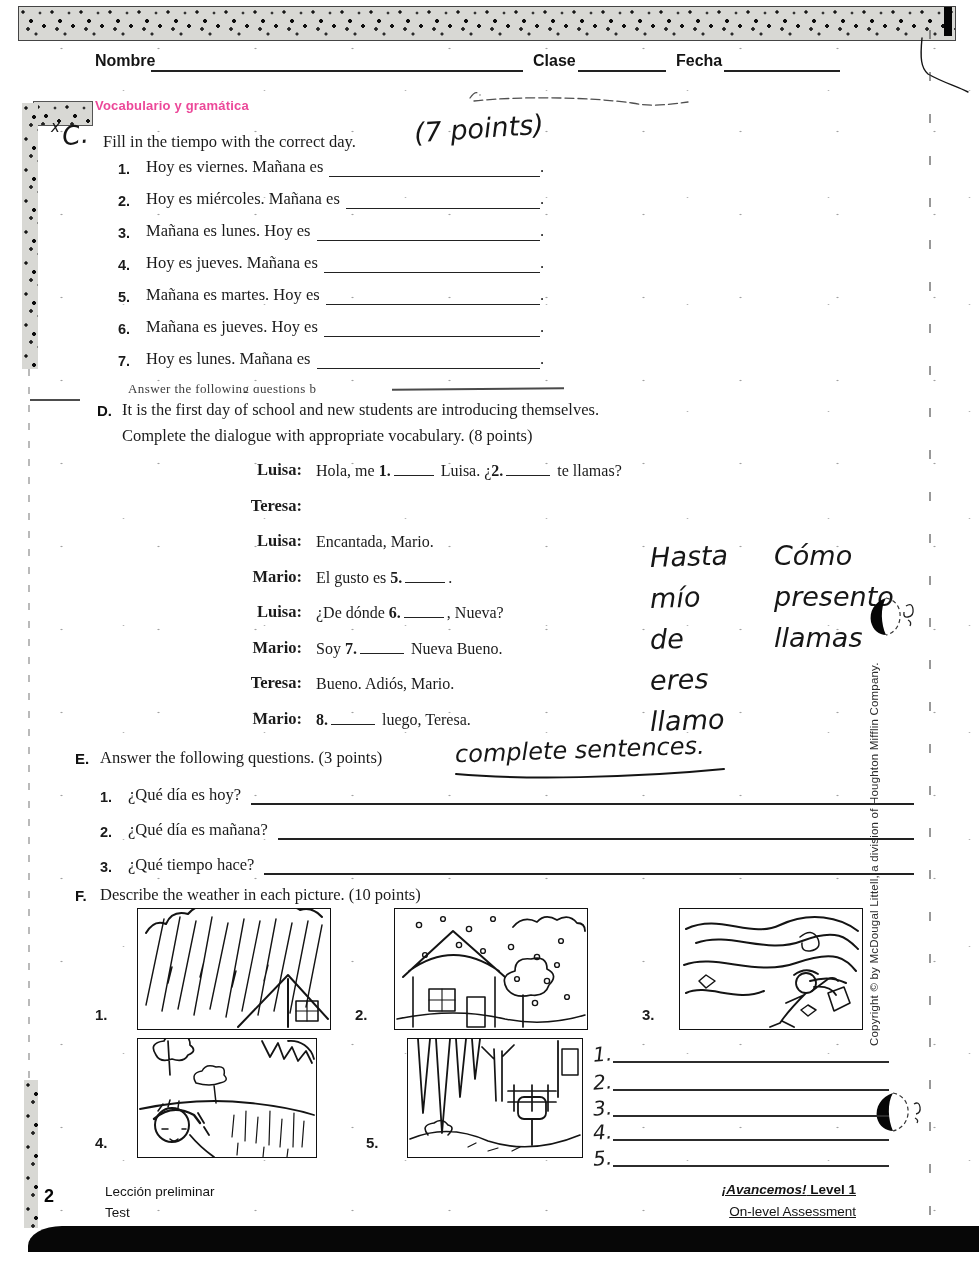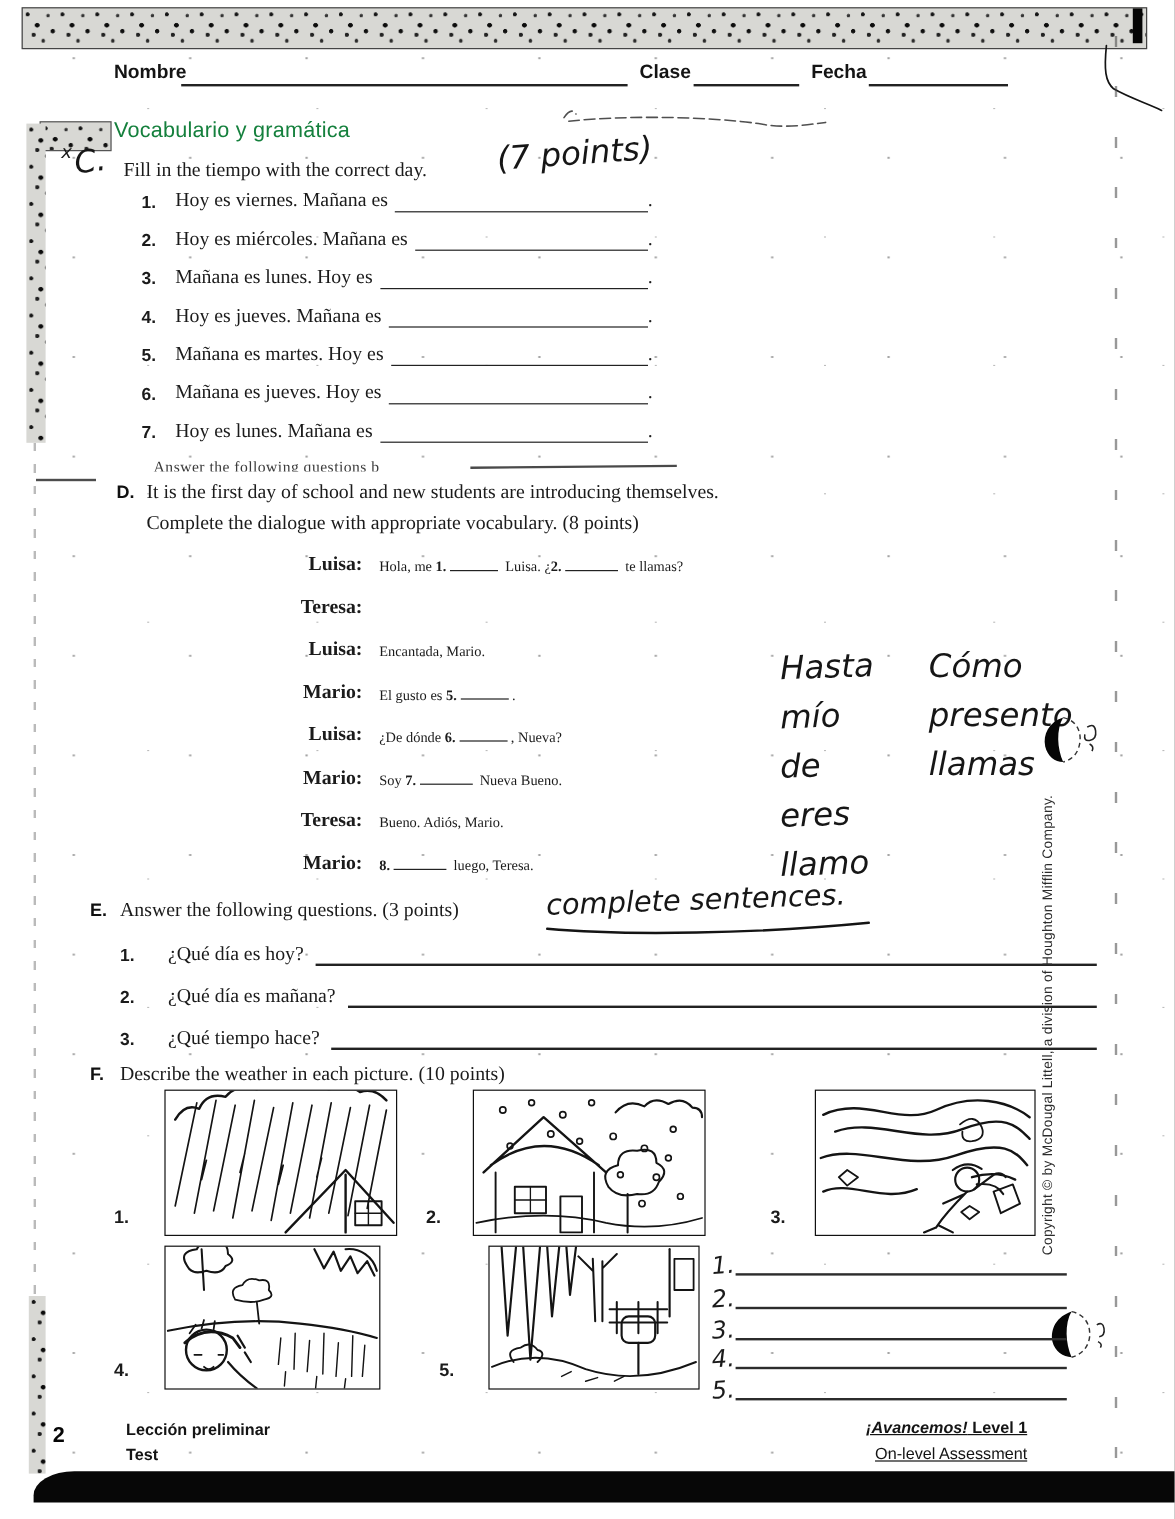--- a/index.html
+++ b/index.html
@@ -20,59 +20,59 @@
          radial-gradient(circle at 9px 22px,#222 1.5px,transparent 2px),
          radial-gradient(circle at 25px 19px,#101010 1.6px,transparent 2.1px),
          radial-gradient(circle at 17px 27px,#2a2a2a 1.3px,transparent 1.8px);
         background-size:29px 31px;}
   .top-band{left:18px;top:6px;width:936px;height:33px;border:1px solid #444;}
   .corner-bar{left:944px;top:7px;width:8px;height:29px;background:#050505;}
   .hdr-label{top:52px;font-weight:bold;font-size:16px;color:#141414;}
   .hdr-line{top:70px;height:2px;background:#222;}
   .blank{display:inline-block;border-bottom:1.6px solid #222;height:14px;vertical-align:baseline;}
   .title-icon{left:33px;top:101px;width:58px;height:23px;border:1px solid #555;}
-  .page-title{left:95px;top:98px;font-size:18px;font-weight:normal;letter-spacing:.2px;color:#15803d;}
+  .page-title{left:95px;top:98px;font-size:13px;font-weight:bold;letter-spacing:.2px;color:#ec4899;}
   .strip-top{left:22px;top:103px;width:16px;height:266px;}
   .strip-mid{left:28px;top:369px;width:2px;height:711px;opacity:.45;
         background:repeating-linear-gradient(180deg,#666 0 7px,transparent 7px 18px);}
   .strip-bottom{left:24px;top:1080px;width:14px;height:148px;}
   .sec-letter{font-weight:bold;font-size:15px;color:#101010;}
   .c-items{left:118px;top:158px;width:432px;}
   .c-row{display:flex;align-items:flex-end;height:19px;margin-bottom:13px;}
   .item-num{font-family:"Liberation Sans",sans-serif;font-weight:bold;font-size:14.5px;width:28px;flex:none;}
   .c-row .print{white-space:nowrap;margin-right:6px;}
   .c-row .blank{flex:1;}
   .cutoff{left:128px;top:381px;width:560px;height:12px;overflow:hidden;color:#3b3b3b;font-size:13px;
         letter-spacing:.4px;}
   .d-rows{left:116px;top:461px;}
   .d-row{display:flex;align-items:flex-end;height:19px;margin-bottom:16.5px;}
   .speaker{width:186px;flex:none;text-align:right;font-weight:bold;font-size:16.5px;}
-  .d-content{margin-left:14px;white-space:nowrap;font-size:12px;}
+  .d-content{margin-left:14px;white-space:nowrap;font-size:16px;}
   .dlg-num{font-family:"Liberation Serif",serif;font-weight:bold;}
   .dlg-blank{margin:0 3px;}
   .wordbank{left:650px;top:539px;display:grid;grid-template-columns:118px auto;column-gap:6px;row-gap:7px;}
   .hand-word{font-size:27px;line-height:34px;}
   .wordbank .hand-word:nth-child(odd){transform:rotate(-2deg);}
   .e-items{left:100px;top:783px;width:814px;}
   .e-row{display:flex;align-items:flex-end;height:22px;margin-bottom:13px;}
-  .e-row .print{white-space:nowrap;margin:0 10px 0 12px;}
+  .e-row .print{white-space:nowrap;margin:0 10px 0 0;}
   .e-row .blank{flex:1;border-bottom-width:2px;}
   .pic{border:1.6px solid #111;background:#fff;}
   .pic-label{font-family:"Liberation Sans",sans-serif;font-weight:bold;font-size:15px;}
   .ans-lines{left:593px;top:1038px;width:296px;display:flex;flex-direction:column;}
   .ans-row{display:flex;align-items:flex-end;}
   .ans-num{font-family:"DejaVu Sans",sans-serif;font-style:italic;font-size:20px;width:20px;flex:none;
         transform:rotate(-4deg);}
   .ans-line{flex:1;border-bottom:2px solid #2c2c2c;margin-bottom:3px;}
   .copyright{left:868px;top:1046px;width:392px;transform:rotate(-90deg);transform-origin:0 0;
         font-family:"Liberation Sans",sans-serif;font-size:11.5px;color:#2b2b2b;letter-spacing:.2px;}
   .dash-line{left:929px;top:30px;width:2px;height:1205px;opacity:.55;
         background:repeating-linear-gradient(180deg,#444 0 9px,transparent 9px 42px);}
   .footer-page{left:44px;top:1186px;font-weight:bold;font-size:18px;color:#050505;}
-  .footer-left{left:105px;top:1181px;font-size:13.5px;line-height:21px;color:#141414;font-weight:bold;}
+  .footer-left{left:105px;top:1181px;font-size:13.5px;line-height:21px;color:#141414;}
   .footer-right{left:600px;top:1179px;width:256px;text-align:right;font-size:13.5px;line-height:22px;color:#141414;text-decoration:underline;}
   .brand{font-style:italic;font-weight:bold;}
   .brand-level{font-weight:bold;font-style:normal;}
   .bottom-bar{left:28px;top:1226px;width:951px;height:26px;background:#070707;border-top-left-radius:34px 20px;}
   svg.lineart{stroke:#141414;fill:none;stroke-width:1.6;stroke-linecap:round;stroke-linejoin:round;}
 </style>
 </head>
 <body>
 
 <div class="page">

